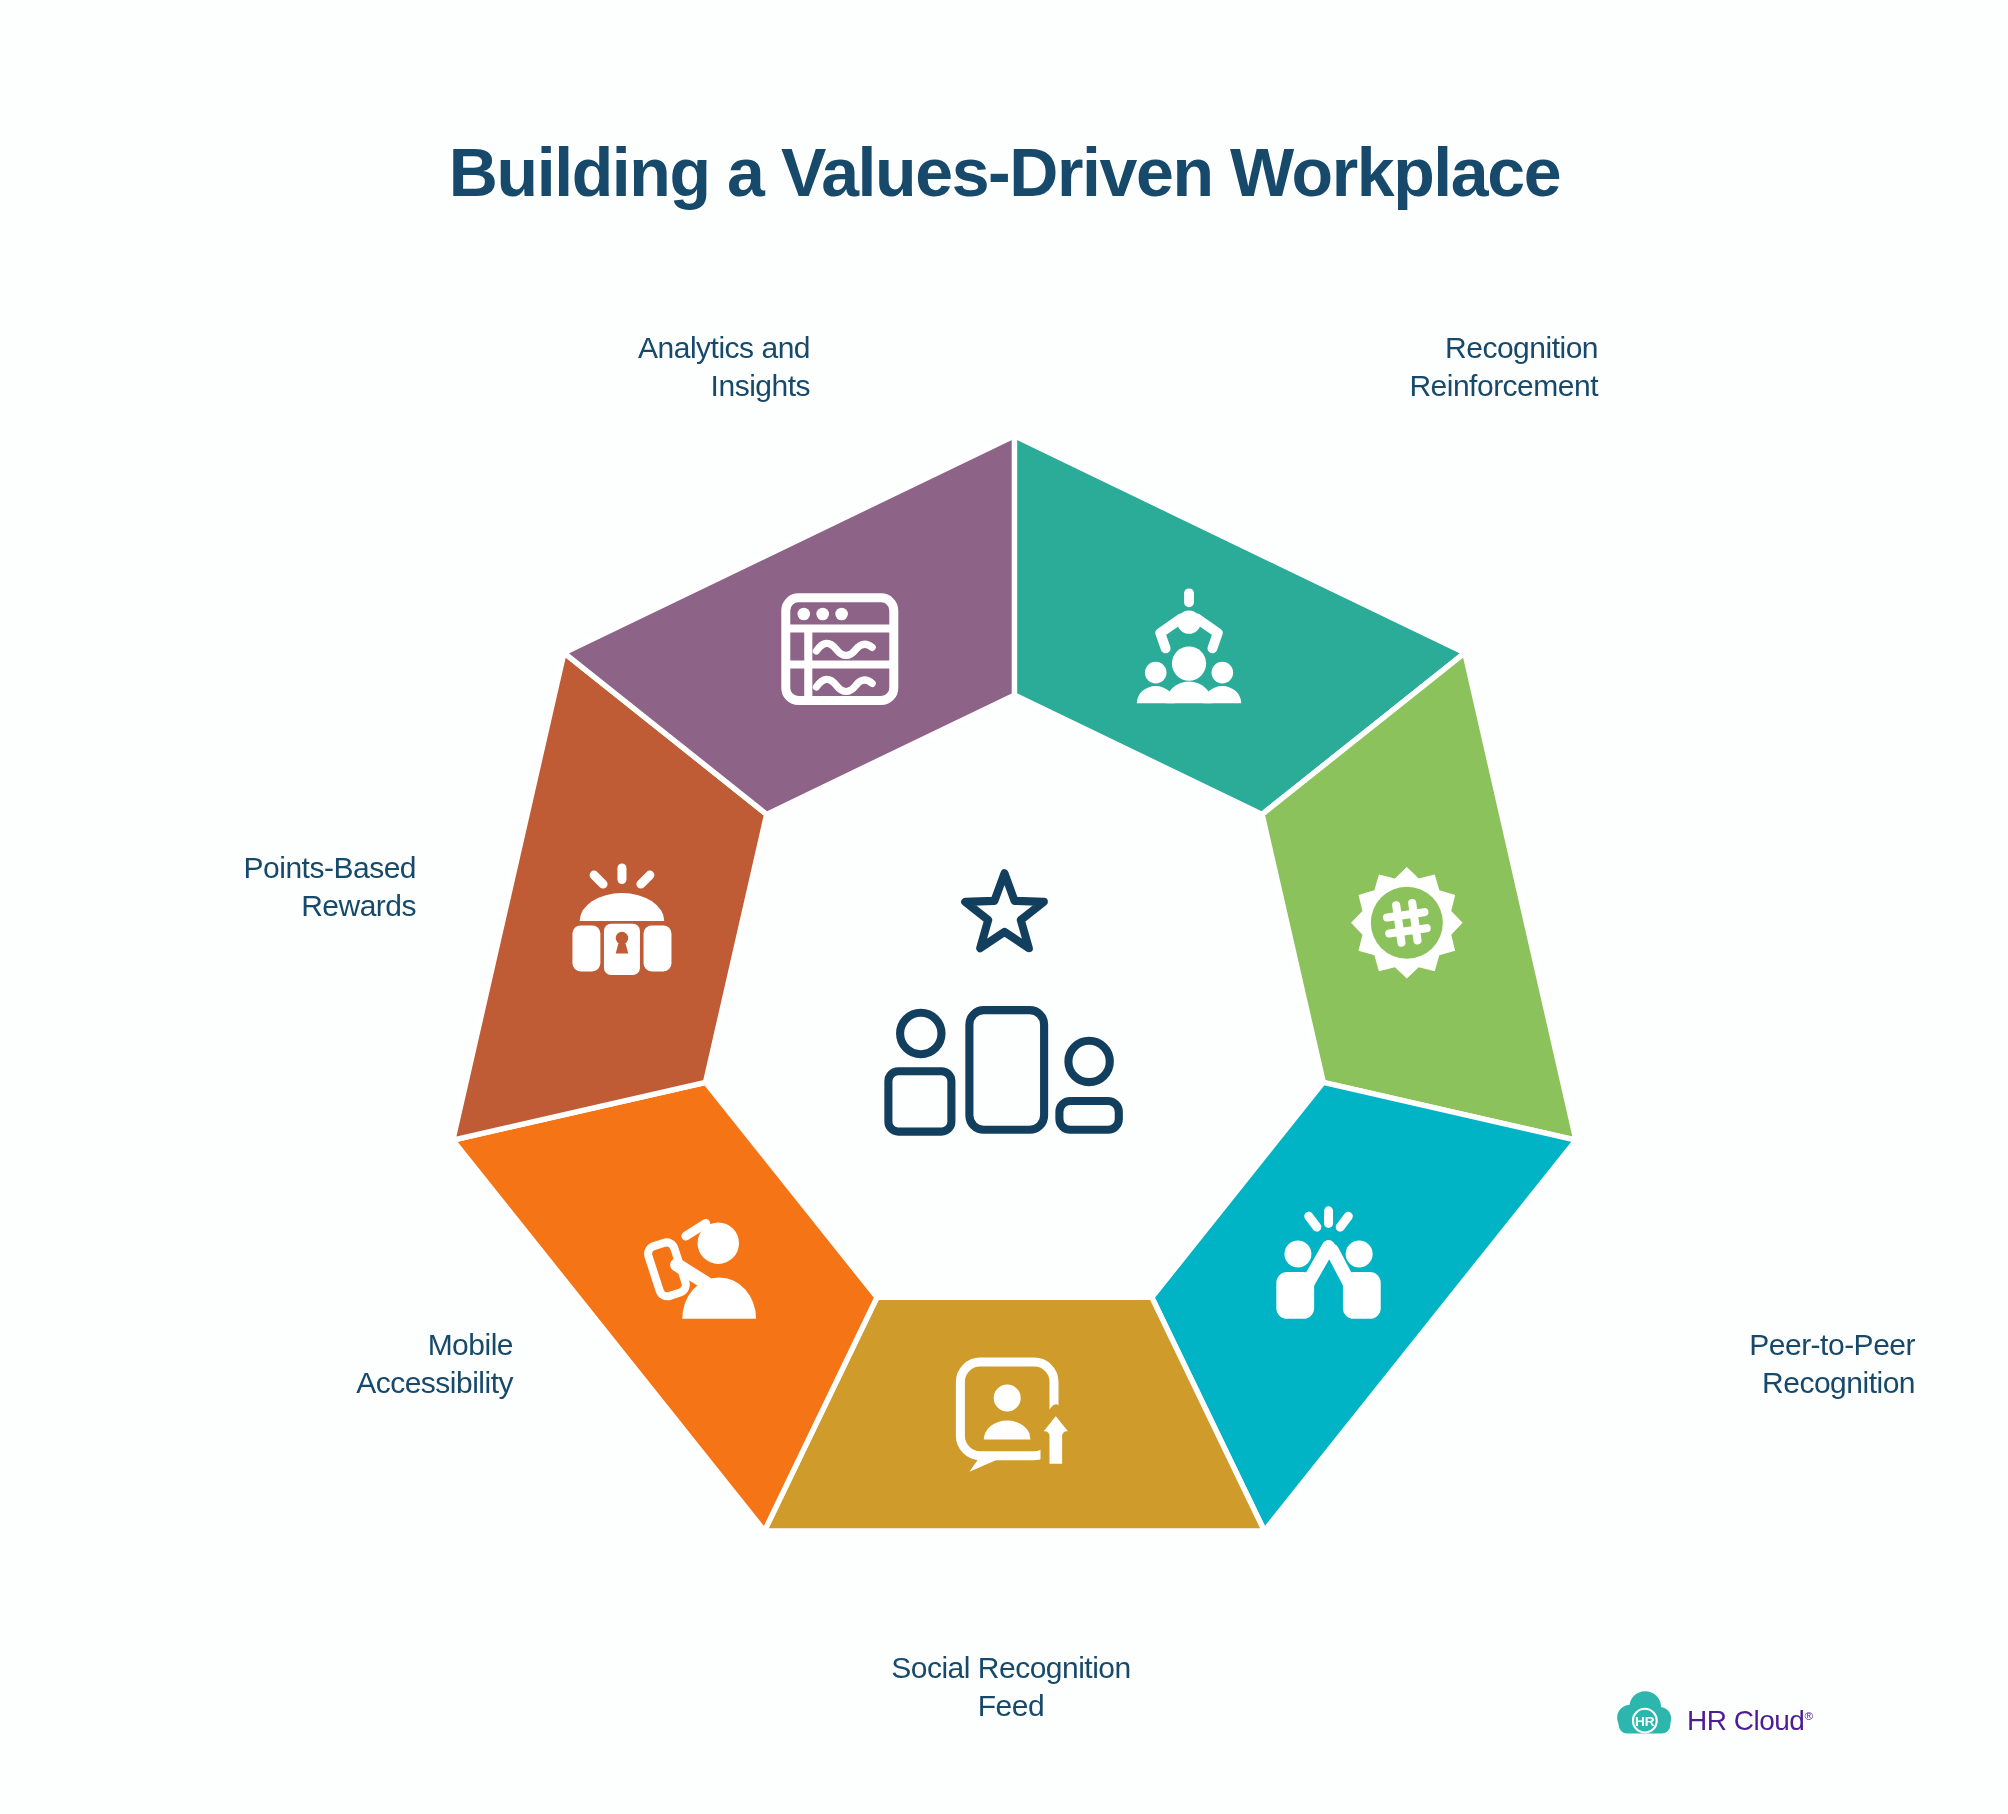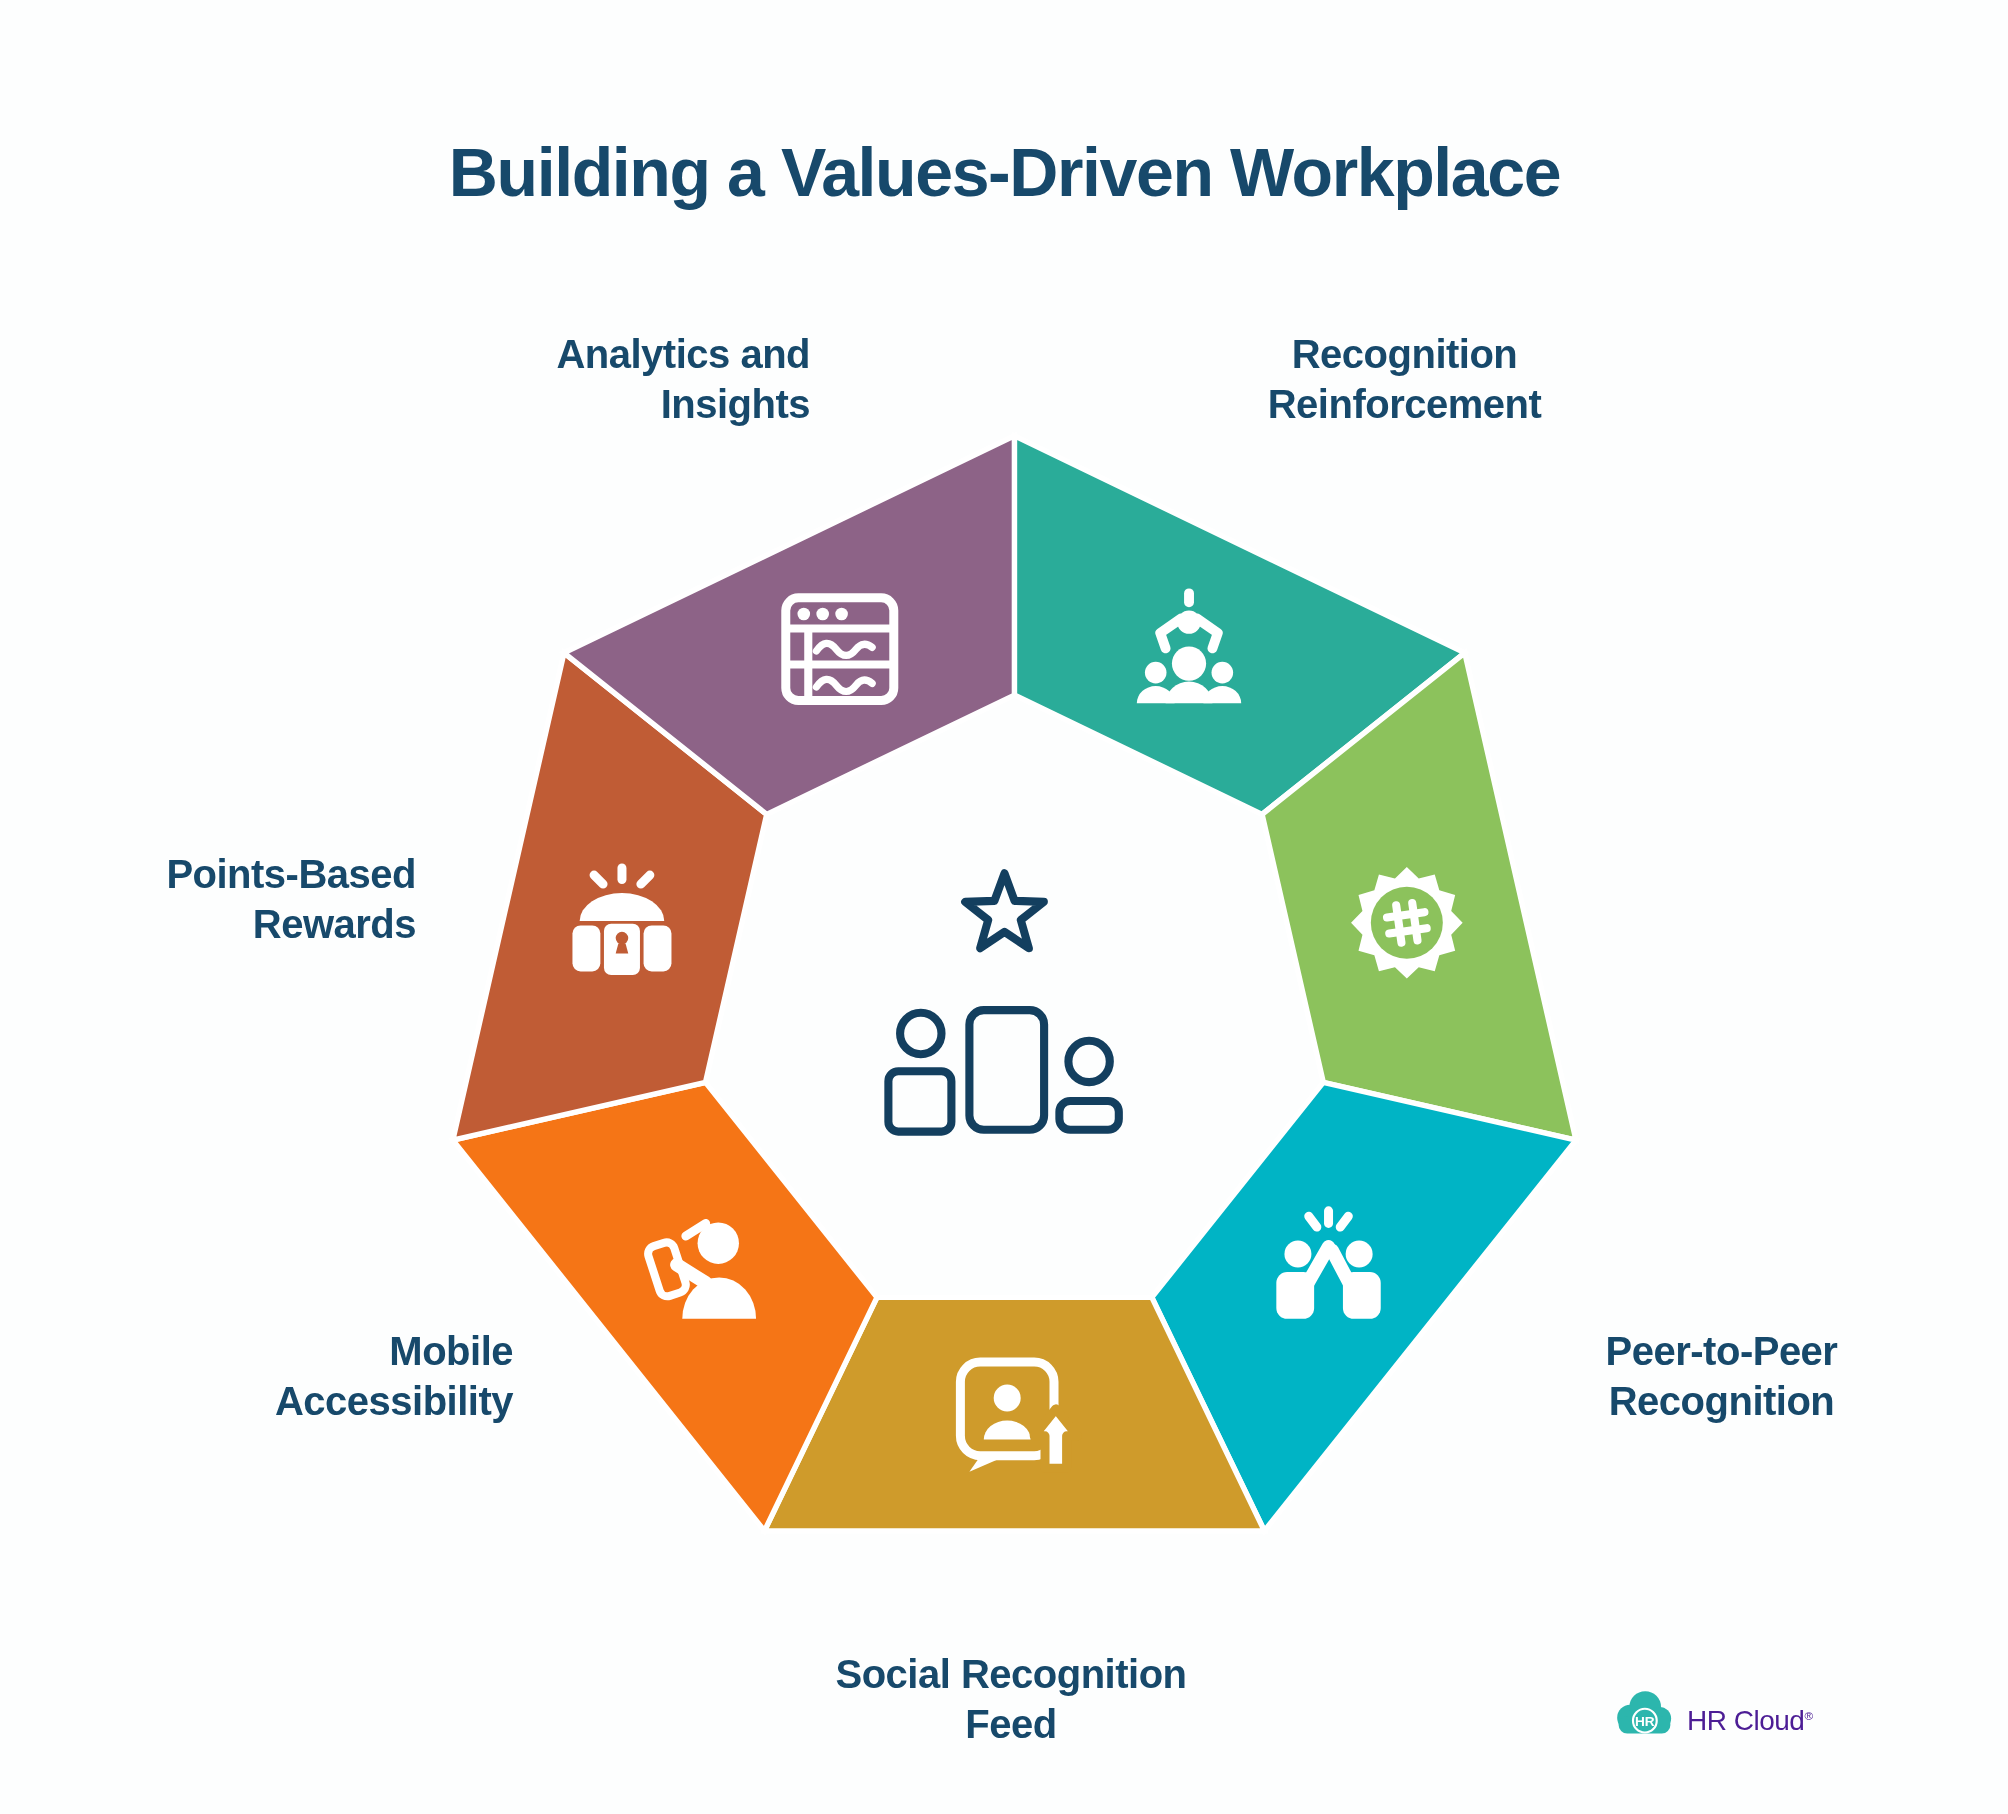--- a/index.html
+++ b/index.html
@@ -6,25 +6,25 @@
   #canvas{
     position:relative;width:2009px;height:1815px;background:#fdfefe;overflow:hidden;
     font-family:"Liberation Sans","DejaVu Sans",sans-serif;
   }
   #diagram{position:absolute;left:0;top:0;}
   .title{
     position:absolute;left:0;top:133px;width:2009px;text-align:center;
     font-size:68px;font-weight:bold;letter-spacing:-1.4px;color:#17496B;
   }
   .seg-label{
-    position:absolute;white-space:pre-line;font-size:40px;font-weight:bold;
+    position:absolute;white-space:pre-line;font-size:30px;font-weight:normal;
     letter-spacing:-0.5px;line-height:1.25;color:#17496B;
   }
   .align-r{text-align:right;}
-  .align-l{text-align:center;}
+  .align-l{text-align:right;}
   .align-c{text-align:center;}
   .logo{
     position:absolute;left:1611px;top:1689px;display:flex;align-items:flex-start;gap:9px;
   }
   .logo-brand{
     color:#4c1d95;font-size:28px;font-weight:normal;letter-spacing:-0.5px;margin-top:16px;
   }
   .logo-brand sup{font-size:11.7px;vertical-align:super;}
 </style>
 </head>

